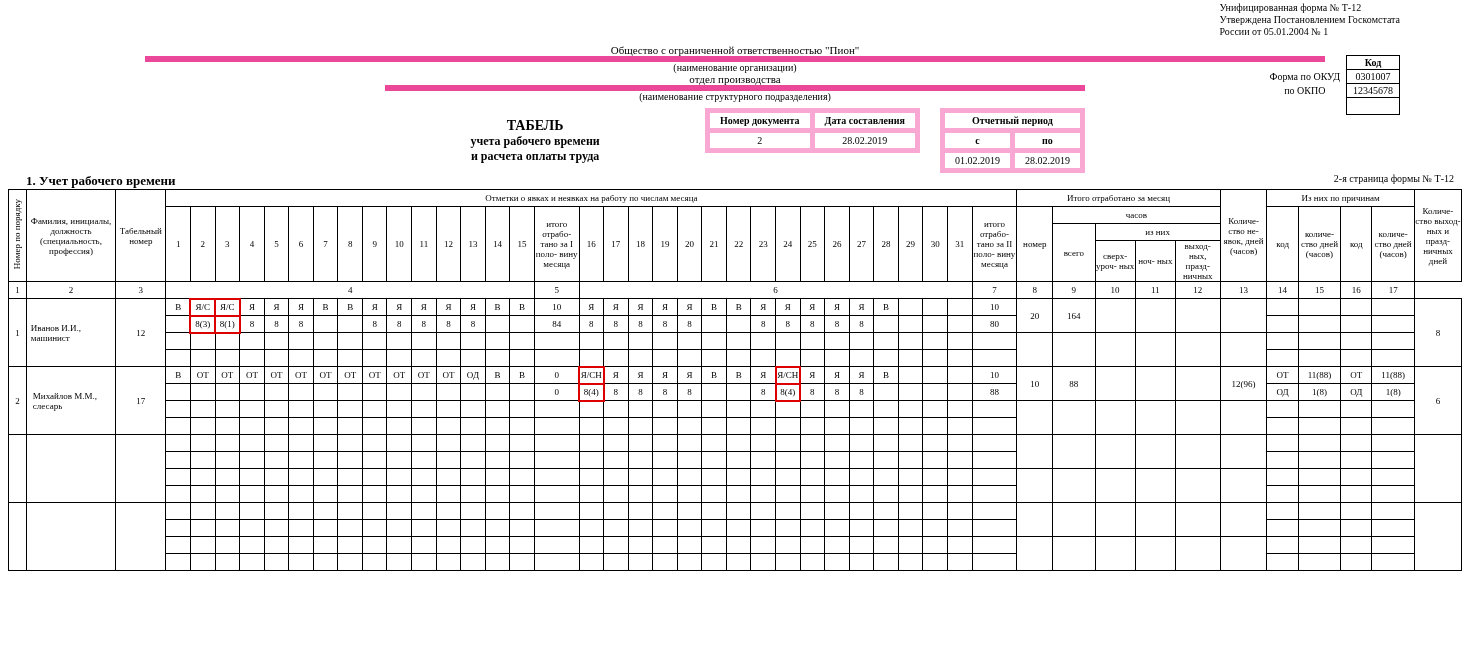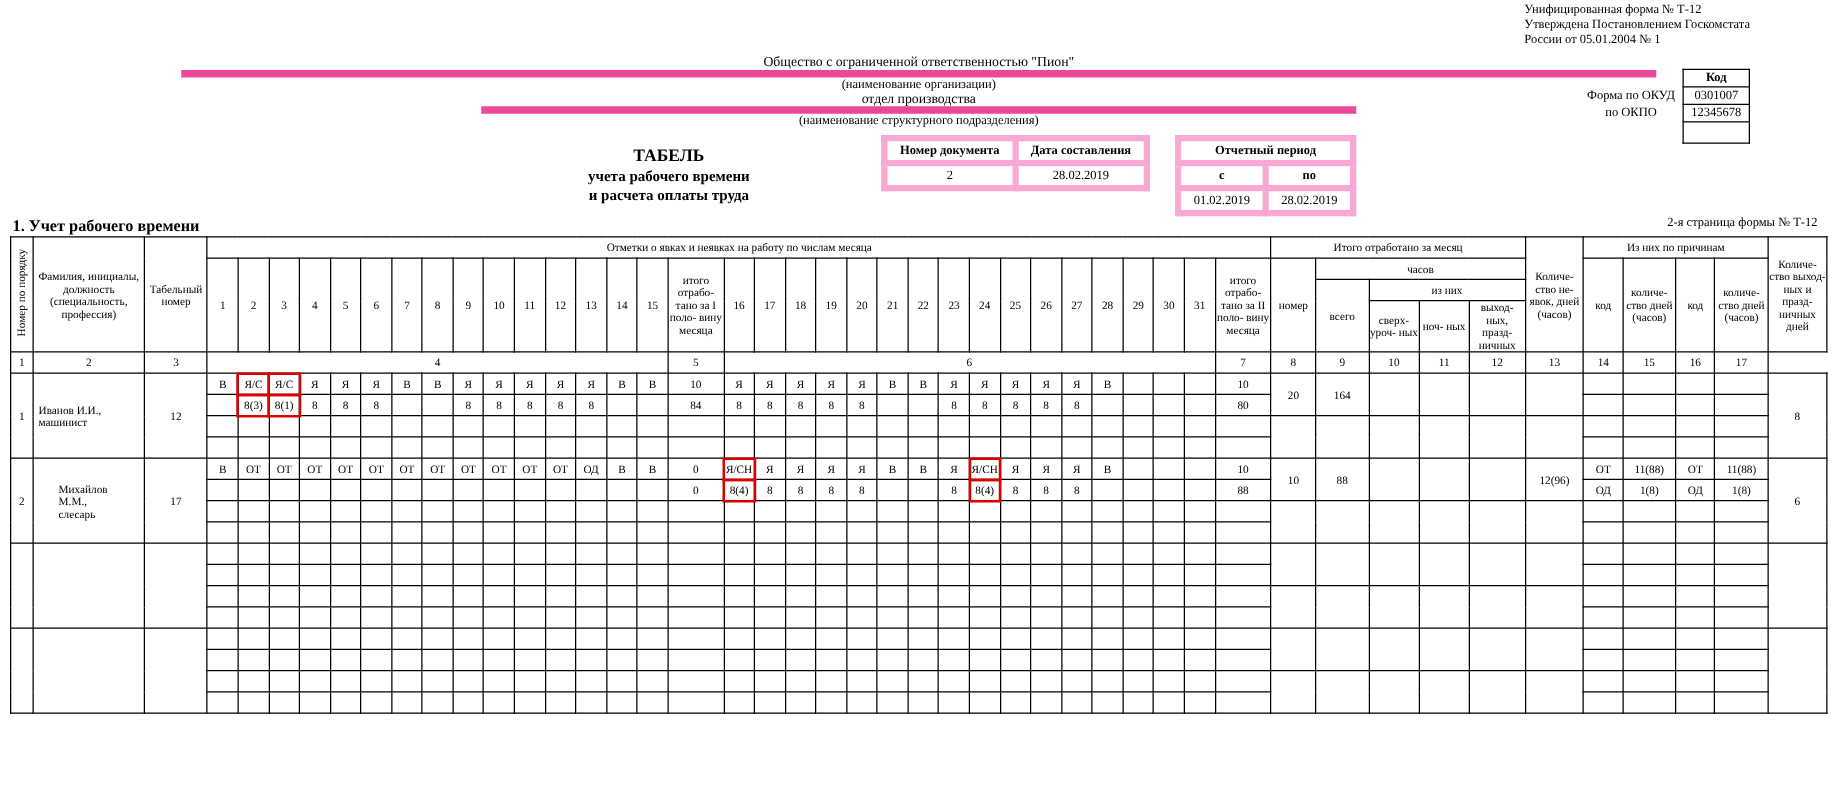--- a/index.html
+++ b/index.html
@@ -8,21 +8,21 @@
   .org-line { display:inline-block; border-bottom:6px solid #ec4899; width:1180px; text-align:center;}
   .org-sub { font-size:10px; text-align:center;}
   .codes-table { border-collapse:collapse; position:absolute; right:70px; top:55px;}
   .codes-table td, .codes-table th { border:1px solid #000; padding:1px 6px; text-align:center; font-size:10px;}
   .codes-label { text-align:right; border:none !important;}
   .title-block { text-align:center; font-size:12px; margin-top:10px;}
   .title-block .b { font-weight:bold; font-size:14px;}
   .docinfo { display:inline-block; vertical-align:top;}
   .docinfo table { border-collapse:collapse;}
   .docinfo td, .docinfo th { border:5px solid #f9a8d4; padding:2px 10px; font-size:10px; text-align:center;}
-  .section-title { font-weight:bold; font-size:13px; margin:8px 0 2px 2px;}
+  .section-title { font-weight:bold; font-size:13px; margin:8px 0 2px 18px;}
   .page-note { float:right; font-size:10px; margin-right:8px;}
   table.main { border-collapse:collapse; width:100%; table-layout:fixed;}
   table.main th, table.main td { border:1px solid #000; font-size:9px; text-align:center; padding:0; height:16px; overflow:hidden;}
   table.main th { font-weight:normal;}
   .vtext { writing-mode: vertical-rl; transform: rotate(180deg); white-space:nowrap; display:inline-block; padding:2px 0; font-size:9px;}
   .hl { outline:2px solid #d00; outline-offset:-1px; position:relative; z-index:2;}
   .center-row { display:flex; justify-content:center; gap:20px; margin-top:6px;}
 </style>
 </head>
 <body>
@@ -375,21 +375,21 @@
         <td></td>
         <td></td>
         <td></td>
         <td></td>
         <td></td>
         <td></td>
         <td></td>
       </tr>
       <tr>
         <td rowspan="4">2</td>
-        <td rowspan="4" style="text-align: left; padding: 0px 20px;">Михайлов М.М., слесарь</td>
+        <td rowspan="4" style="text-align: left; padding: 0px 6px;">Михайлов М.М., слесарь</td>
         <td rowspan="4">17</td>
         <td>В</td>
         <td>ОТ</td>
         <td>ОТ</td>
         <td>ОТ</td>
         <td>ОТ</td>
         <td>ОТ</td>
         <td>ОТ</td>
         <td>ОТ</td>
         <td>ОТ</td>

